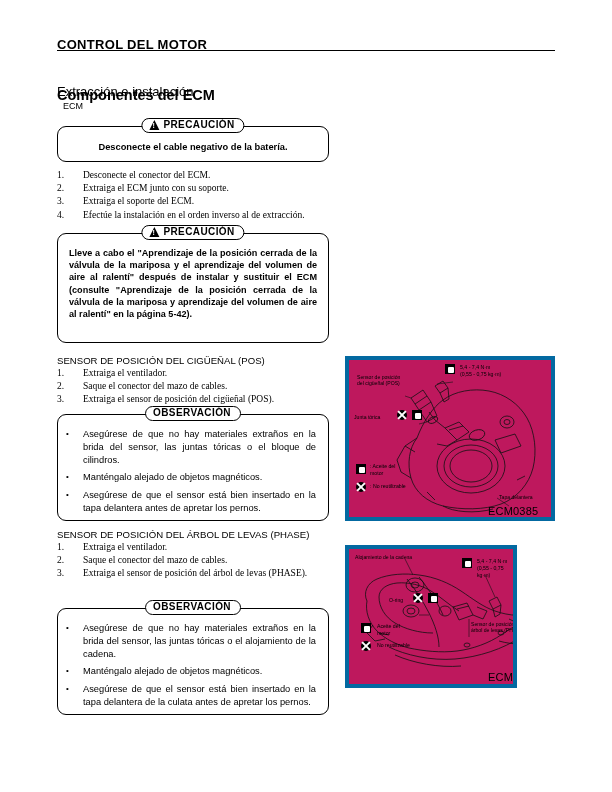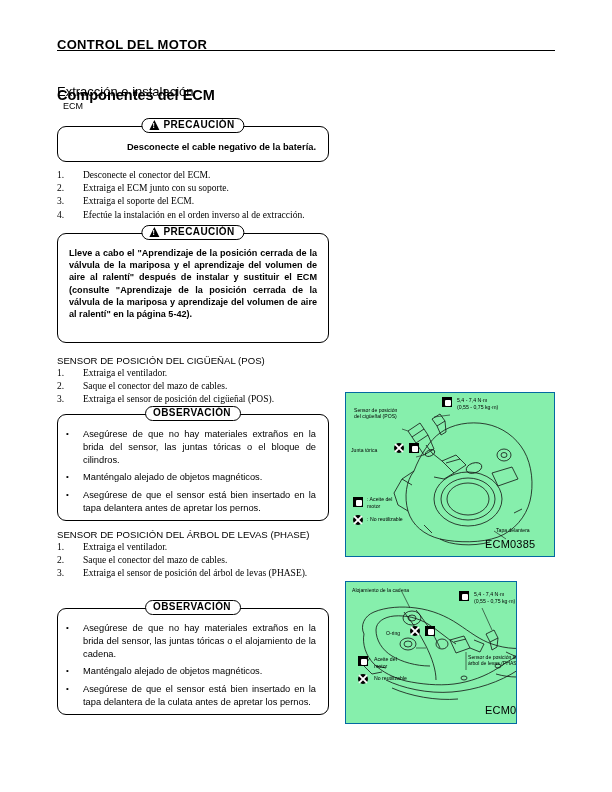--- a/index.html
+++ b/index.html
@@ -160,25 +160,24 @@
 
   .sec-head {
     position: absolute;
     font-size: 9.6px;
     font-family: "Liberation Sans", sans-serif;
   }
 
   
   .figure {
     position: absolute;
-    border: 1px solid #0369a1;
+    border: 4px solid #0369a1;
     box-sizing: border-box;
-    background: #86efac;
+    background: #be185d;
     overflow: hidden;
-    margin-top: 36px;
   }
   .fig-code {
     position: absolute;
     font-size: 11px;
     font-family: "Liberation Sans", sans-serif;
     letter-spacing: 0.2px;
   }
   .fig-lbl {
     position: absolute;
     font-size: 5.1px;
@@ -259,21 +258,21 @@
 
   <div class="h1">Componentes del ECM</div>
   <div class="h2">Extracción e instalación</div>
   <div class="h3">ECM</div>
 
   <div class="callout" style="left:57px; top:126px; width:272px; height:36px;">
     <div class="callout-title">
       <span class="warn-tri"></span>
       <span>PRECAUCIÓN</span>
     </div>
-    <div class="callout-body bold" style="padding-top:14px; text-align:right;">Desconecte el cable negativo de la batería.</div>
+    <div class="callout-body bold" style="padding-top:14px; text-align:center;">Desconecte el cable negativo de la batería.</div>
   </div>
 
   <div class="numlist" style="left:57px; top:170px; width:290px;">
     <div class="li">
       <span class="num">1.</span>
       <span class="txt">Desconecte el conector del ECM.</span>
     </div>
     <div class="li">
       <span class="num">2.</span>
       <span class="txt">Extraiga el ECM junto con su soporte.</span>

